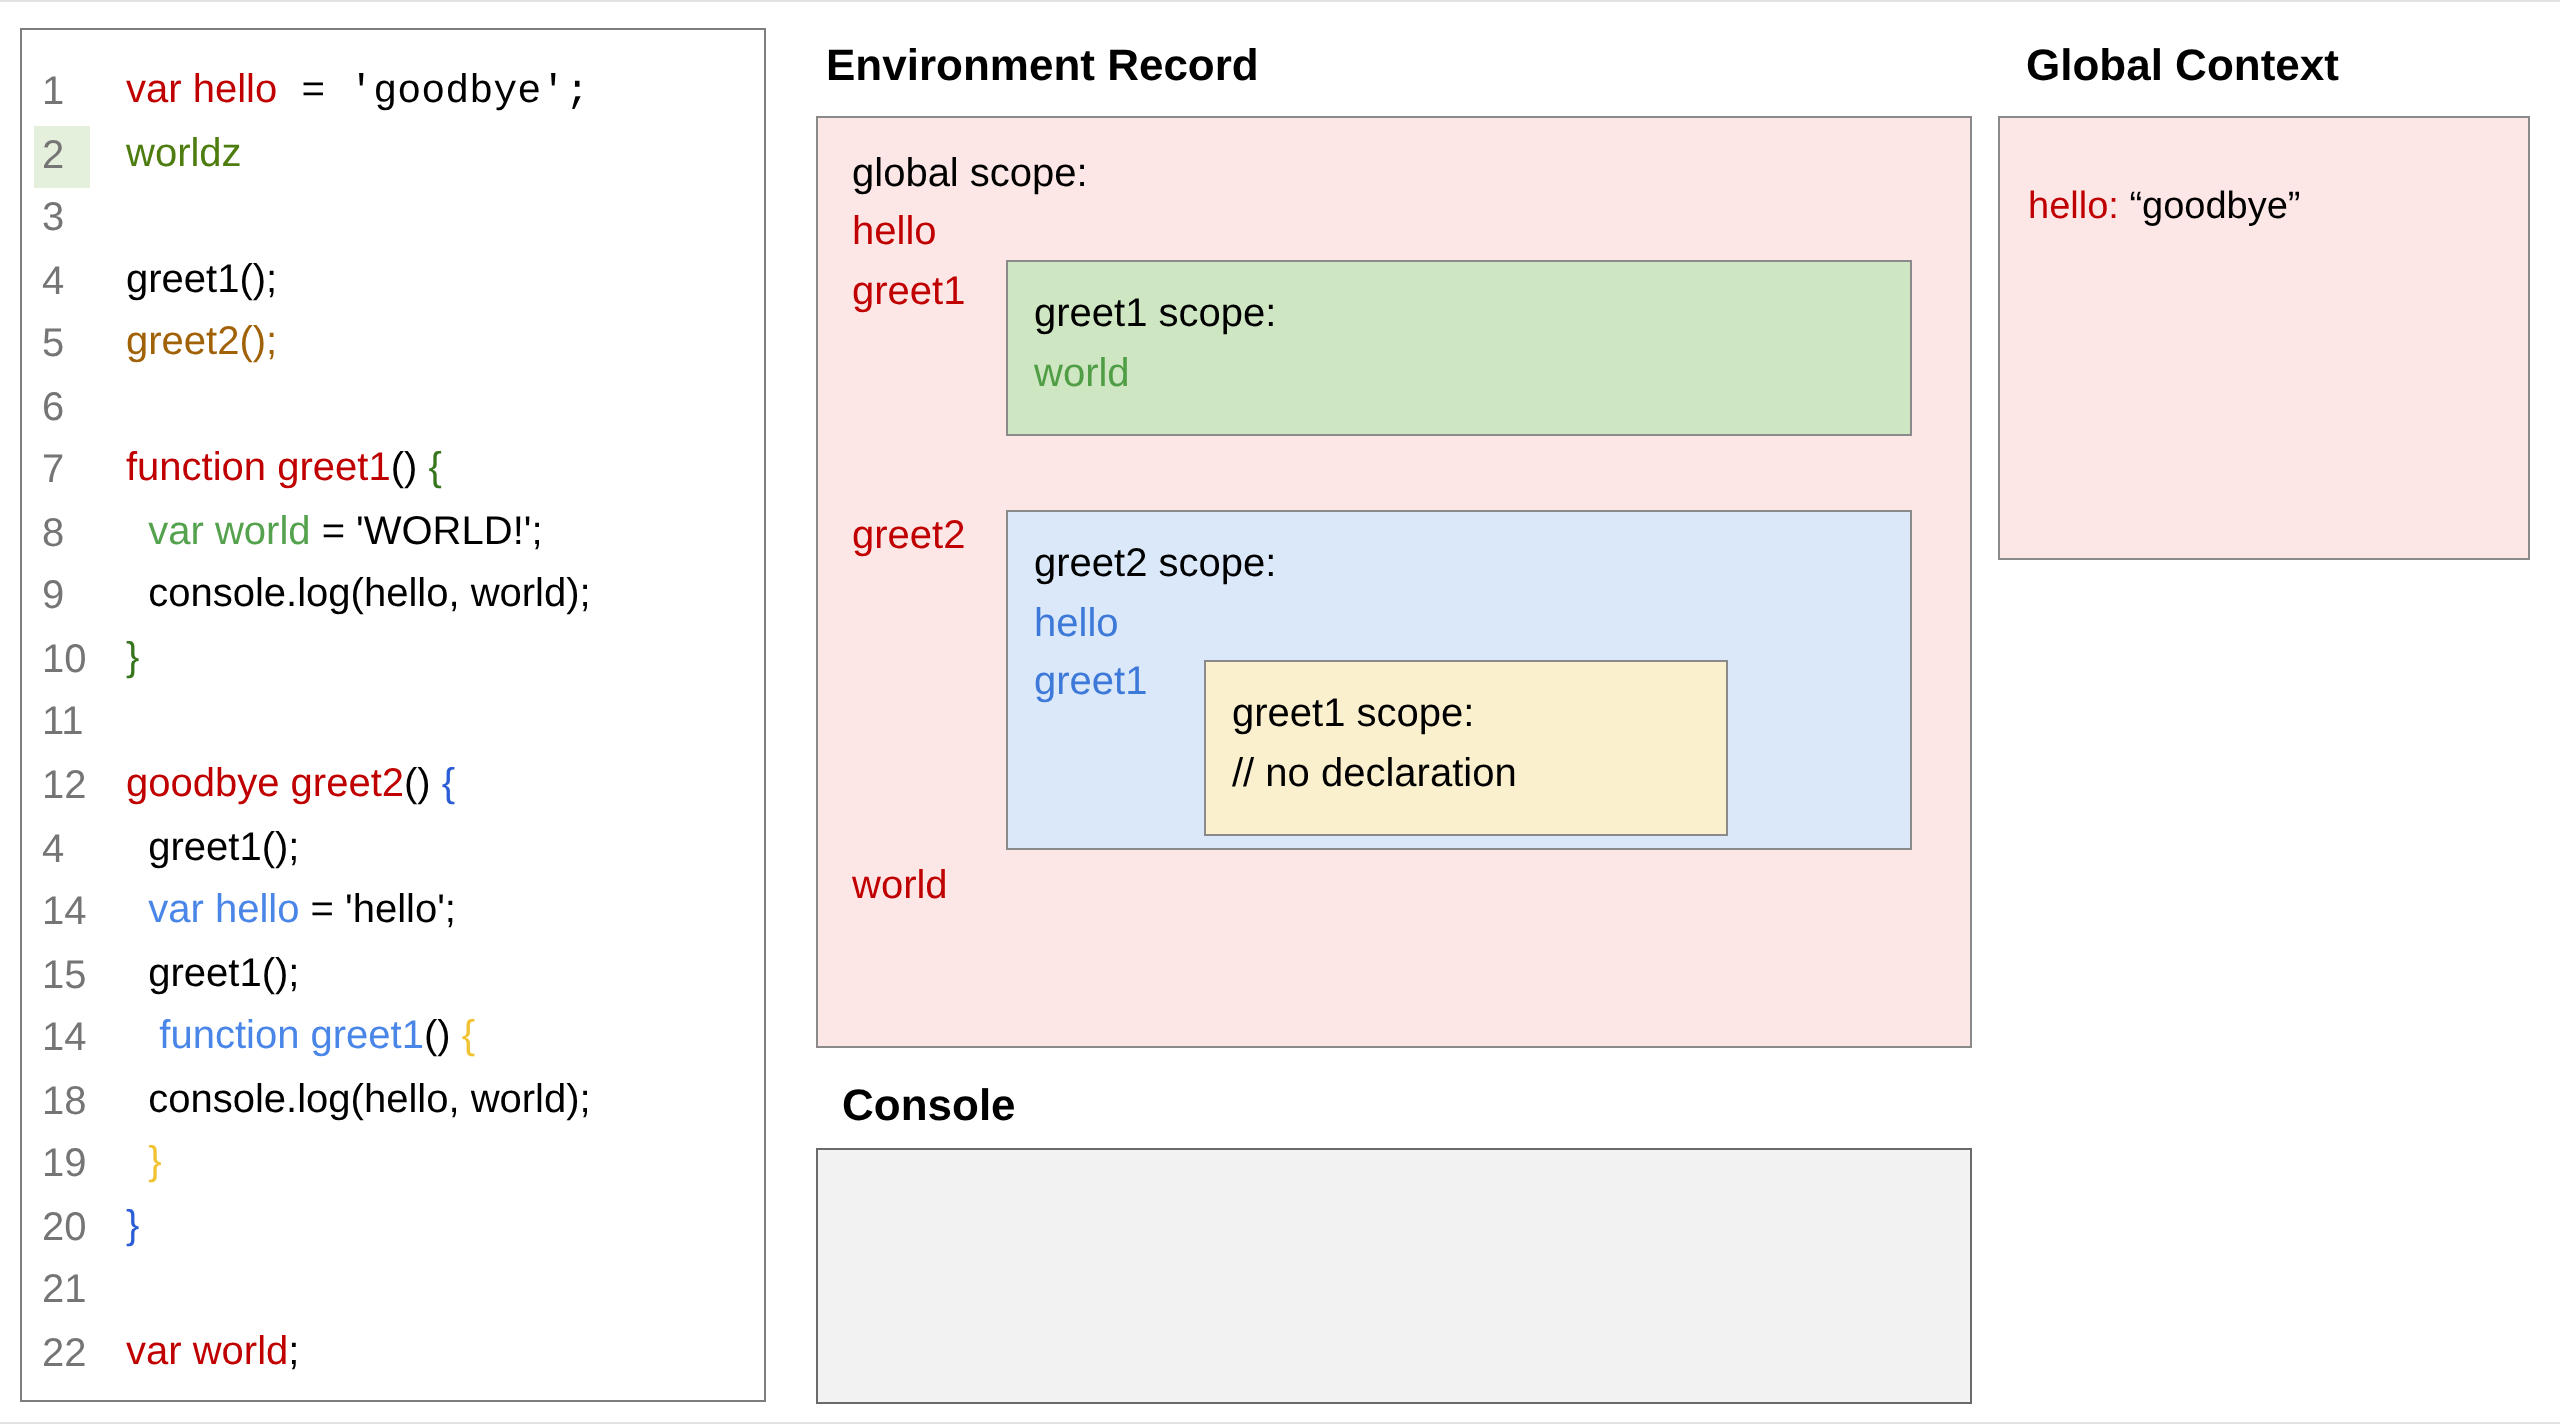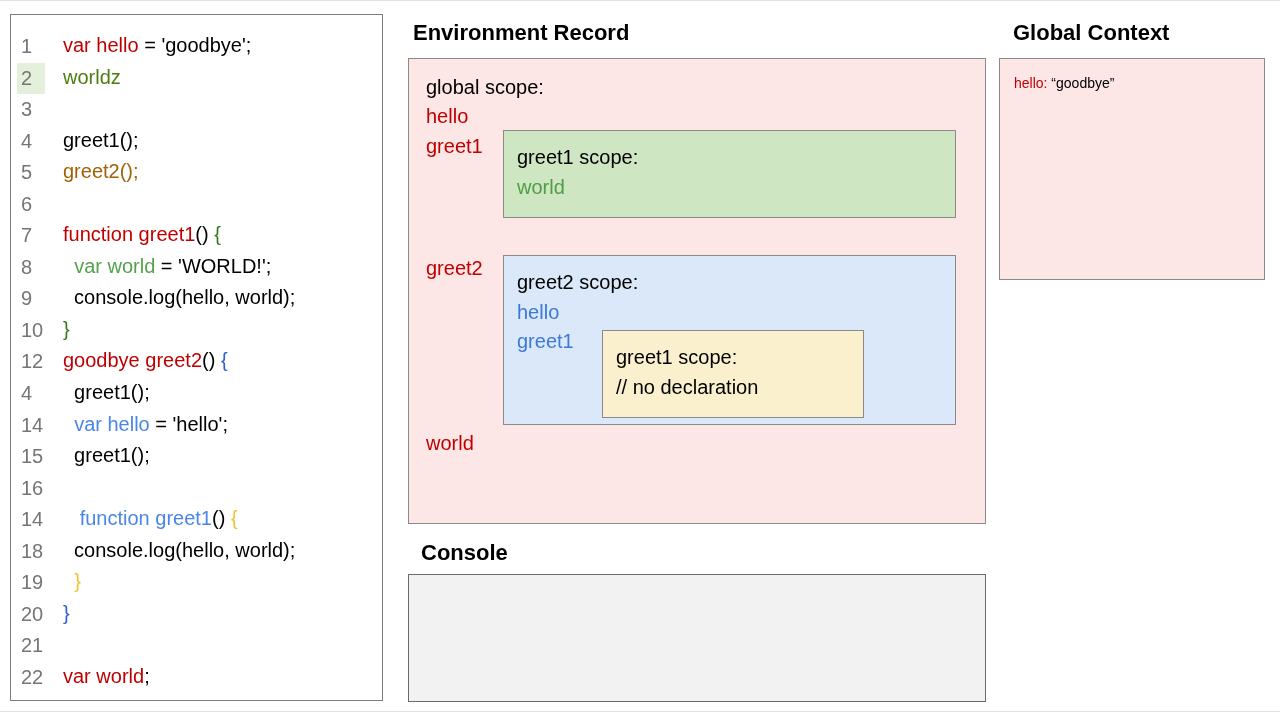--- a/index.html
+++ b/index.html
@@ -40,45 +40,45 @@
   .t.env-green{color:var(--c-env-green);}
   .t.env-blue{color:var(--c-env-blue);}
   #env-global-label{left:17px;top:14px;}
   #env-hello{left:17px;top:43px;}
   #env-greet1{left:17px;top:73px;}
   #env-greet2{left:17px;top:195px;}
   #env-world{left:17px;top:370px;}
   .scope-label{left:13px;top:12px;}
   .scope-m1{left:13px;top:42px;}
   .scope-m2{left:13px;top:71px;}
-  #gc-line{left:14px;top:10px;font-size:14px;}
+  #gc-line{left:14px;top:30px;font-size:19px;}
   #gc-line .k{color:var(--c-red);}
 </style>
 </head>
 <body>
 
 <div class="stage">
 
   <section class="code-panel">
     <div id="code-lines">
-        <div class="cl"><span class="num"><span class="in">1</span></span><span class="toks"><span style="color: rgb(192, 0, 0);">var hello</span><span style="color: rgb(0, 0, 0);"> = 'goodbye';</span></span></div>
+        <div class="cl"><span class="num"><span class="in">1</span></span><span class="toks"><span style="color: rgb(192, 0, 0);">var hello</span><span style="color: rgb(0, 0, 0); font-family: Liberation Mono, monospace;"> = 'goodbye';</span></span></div>
         <div class="cl"><span class="num"><span class="in hl">2</span></span><span class="toks"><span style="color: #4d7c0f;">worldz</span></span></div>
         <div class="cl"><span class="num"><span class="in">3</span></span><span class="toks"></span></div>
         <div class="cl"><span class="num"><span class="in">4</span></span><span class="toks"><span style="color: rgb(0, 0, 0);">greet1();</span></span></div>
         <div class="cl"><span class="num"><span class="in">5</span></span><span class="toks"><span style="color: #a16207;">greet2();</span></span></div>
         <div class="cl"><span class="num"><span class="in">6</span></span><span class="toks"></span></div>
         <div class="cl"><span class="num"><span class="in">7</span></span><span class="toks"><span style="color: rgb(192, 0, 0);">function greet1</span><span style="color: rgb(0, 0, 0);">() </span><span style="color: rgb(56, 118, 29);">{</span></span></div>
         <div class="cl"><span class="num"><span class="in">8</span></span><span class="toks"><span style="color: rgb(0, 0, 0);">  </span><span style="color: rgb(85, 162, 78);">var world</span><span style="color: rgb(0, 0, 0);"> = 'WORLD!';</span></span></div>
         <div class="cl"><span class="num"><span class="in">9</span></span><span class="toks"><span style="color: rgb(0, 0, 0);">  console.log(hello, world);</span></span></div>
         <div class="cl"><span class="num"><span class="in">10</span></span><span class="toks"><span style="color: rgb(56, 118, 29);">}</span></span></div>
+        <div class="cl"><span class="num"><span class="in">11</span></span><span class="toks"></span></div>
         <div class="cl"><span class="num"><span class="in">12</span></span><span class="toks"><span style="color: rgb(192, 0, 0);">goodbye greet2</span><span style="color: rgb(0, 0, 0);">() </span><span style="color: rgb(43, 94, 214);">{</span></span></div>
         <div class="cl"><span class="num"><span class="in">4</span></span><span class="toks"><span style="color: rgb(0, 0, 0);">  greet1();</span></span></div>
         <div class="cl"><span class="num"><span class="in">14</span></span><span class="toks"><span style="color: rgb(0, 0, 0);">  </span><span style="color: rgb(74, 134, 232);">var hello</span><span style="color: rgb(0, 0, 0);"> = 'hello';</span></span></div>
         <div class="cl"><span class="num"><span class="in">15</span></span><span class="toks"><span style="color: rgb(0, 0, 0);">  greet1();</span></span></div>
-        <div class="cl"><span class="num"><span class="in">16</span></span><span class="toks"></span></div>
         <div class="cl"><span class="num"><span class="in">14</span></span><span class="toks"><span style="color: rgb(0, 0, 0);">   </span><span style="color: rgb(74, 134, 232);">function greet1</span><span style="color: rgb(0, 0, 0);">() </span><span style="color: rgb(241, 194, 50);">{</span></span></div>
         <div class="cl"><span class="num"><span class="in">18</span></span><span class="toks"><span style="color: rgb(0, 0, 0);">  console.log(hello, world);</span></span></div>
         <div class="cl"><span class="num"><span class="in">19</span></span><span class="toks"><span style="color: rgb(0, 0, 0);">  </span><span style="color: rgb(241, 194, 50);">}</span></span></div>
         <div class="cl"><span class="num"><span class="in">20</span></span><span class="toks"><span style="color: rgb(43, 94, 214);">}</span></span></div>
         <div class="cl"><span class="num"><span class="in">21</span></span><span class="toks"></span></div>
         <div class="cl"><span class="num"><span class="in">22</span></span><span class="toks"><span style="color: rgb(192, 0, 0);">var world</span><span style="color: rgb(0, 0, 0);">;</span></span></div>
       </div>
   </section>
 
   <h2 class="sec-title" id="env-title">Environment Record</h2>

